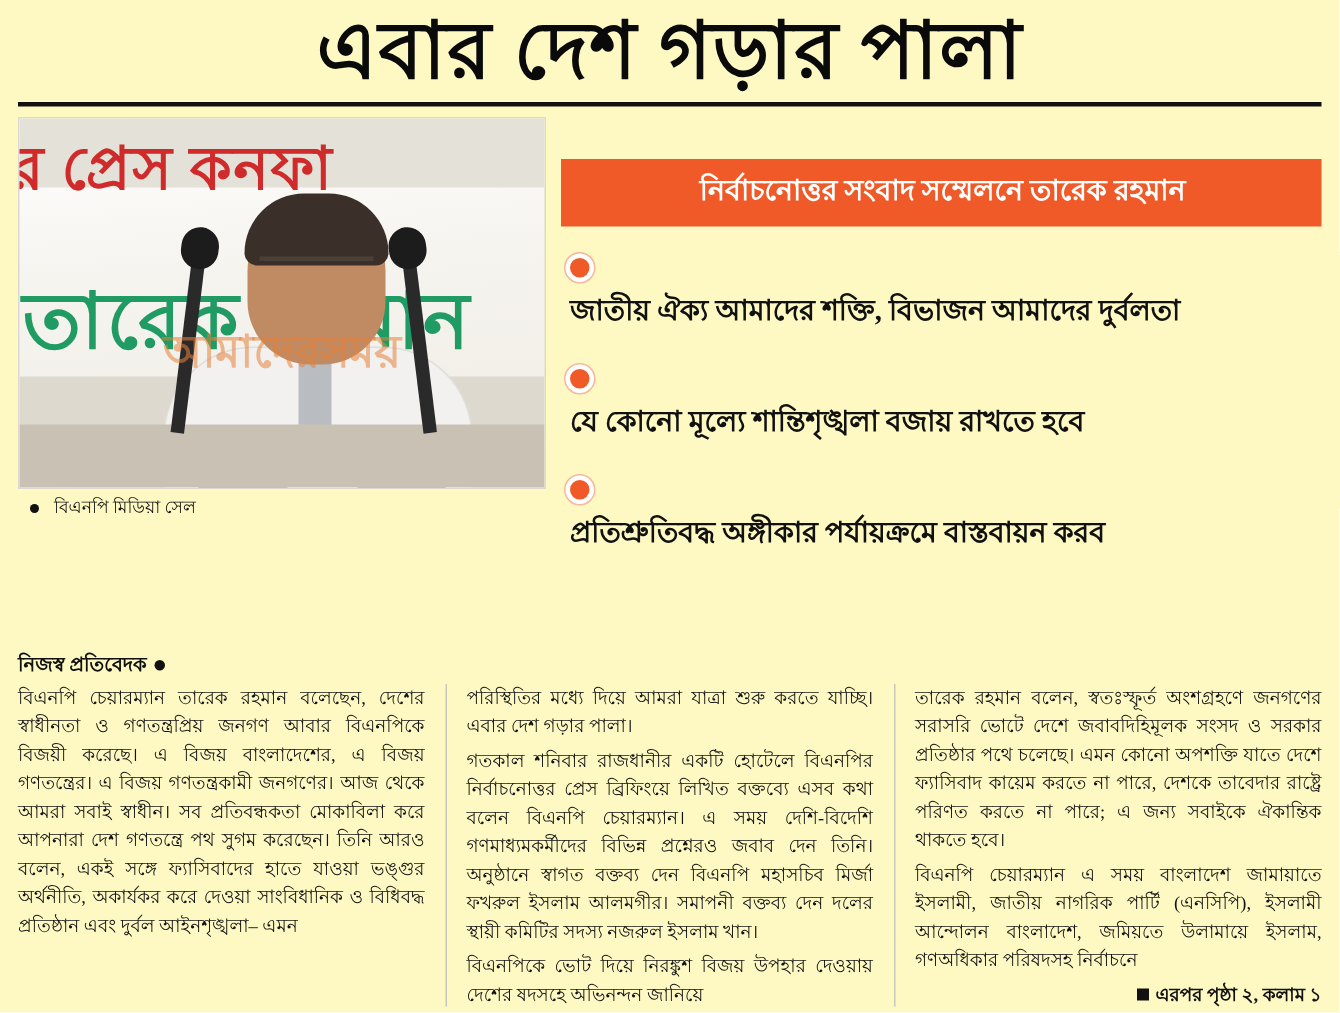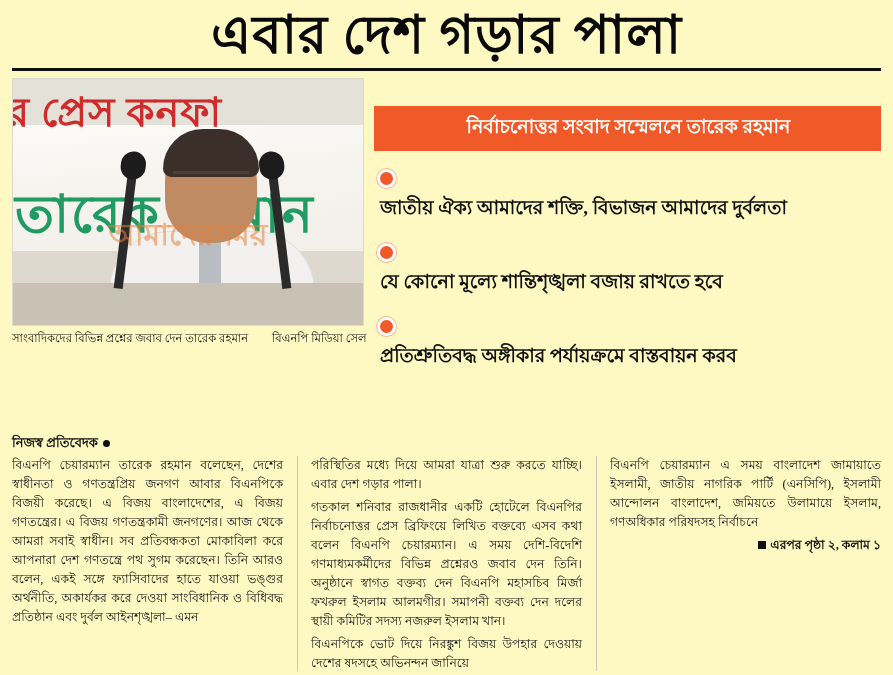--- a/index.html
+++ b/index.html
@@ -306,21 +306,20 @@
         <div class="person-hair"></div>
         <div class="person-glasses"></div>
         <div class="hand-l"></div>
         <div class="hand-r"></div>
         <div class="desk"></div>
         <div class="mic1"></div>
         <div class="mic2"></div>
         <div class="watermark">আমাদেরসময়</div>
       </div>
       <div class="caption-row">
-        <span>সাংবাদিকদের বিভিন্ন প্রশ্নের জবাব দেন তারেক রহমান</span>
         <span class="caption-dot"></span>
         <span>বিএনপি মিডিয়া সেল</span>
       </div>
     </div>
 
     <div class="bullets-col">
       <div class="subhead">নির্বাচনোত্তর সংবাদ সম্মেলনে তারেক রহমান</div>
       <ul class="bullets">
         <li class="bullet">
           <span class="bullet-marker"></span>
@@ -346,18 +345,19 @@
   <div class="body-cols">
     <div class="col">
       <p>বিএনপি চেয়ারম্যান তারেক রহমান বলেছেন, দেশের স্বাধীনতা ও গণতন্ত্রপ্রিয় জনগণ আবার বিএনপিকে বিজয়ী করেছে। এ বিজয় বাংলাদেশের, এ বিজয় গণতন্ত্রের। এ বিজয় গণতন্ত্রকামী জনগণের। আজ থেকে আমরা সবাই স্বাধীন। সব প্রতিবন্ধকতা মোকাবিলা করে আপনারা দেশ গণতন্ত্রে পথ সুগম করেছেন। তিনি আরও বলেন, একই সঙ্গে ফ্যাসিবাদের হাতে যাওয়া ভঙ্গুর অর্থনীতি, অকার্যকর করে দেওয়া সাংবিধানিক ও বিধিবদ্ধ প্রতিষ্ঠান এবং দুর্বল আইনশৃঙ্খলা– এমন</p>
     </div>
     <div class="col">
       <p>পরিস্থিতির মধ্যে দিয়ে আমরা যাত্রা শুরু করতে যাচ্ছি। এবার দেশ গড়ার পালা।</p>
       <p>গতকাল শনিবার রাজধানীর একটি হোটেলে বিএনপির নির্বাচনোত্তর প্রেস ব্রিফিংয়ে লিখিত বক্তব্যে এসব কথা বলেন বিএনপি চেয়ারম্যান। এ সময় দেশি-বিদেশি গণমাধ্যমকর্মীদের বিভিন্ন প্রশ্নেরও জবাব দেন তিনি। অনুষ্ঠানে স্বাগত বক্তব্য দেন বিএনপি মহাসচিব মির্জা ফখরুল ইসলাম আলমগীর। সমাপনী বক্তব্য দেন দলের স্থায়ী কমিটির সদস্য নজরুল ইসলাম খান।</p>
       <p>বিএনপিকে ভোট দিয়ে নিরঙ্কুশ বিজয় উপহার দেওয়ায় দেশের ষদসহে অভিনন্দন জানিয়ে</p>
     </div>
     <div class="col">
+      <p>তারেক রহমান বলেন, স্বতঃস্ফূর্ত অংশগ্রহণে জনগণের সরাসরি ভোটে দেশে জবাবদিহিমূলক সংসদ ও সরকার প্রতিষ্ঠার পথে চলেছে। এমন কোনো অপশক্তি যাতে দেশে ফ্যাসিবাদ কায়েম করতে না পারে, দেশকে তাবেদার রাষ্ট্রে পরিণত করতে না পারে; এ জন্য সবাইকে ঐকান্তিক থাকতে হবে।</p>
       <p>বিএনপি চেয়ারম্যান এ সময় বাংলাদেশ জামায়াতে ইসলামী, জাতীয় নাগরিক পার্টি (এনসিপি), ইসলামী আন্দোলন বাংলাদেশ, জমিয়তে উলামায়ে ইসলাম, গণঅধিকার পরিষদসহ নির্বাচনে</p>
       <p class="jump"><span class="sq"></span><span>এরপর পৃষ্ঠা ২, কলাম ১</span></p>
     </div>
   </div>
 
 </div>
 
 </body></html>

